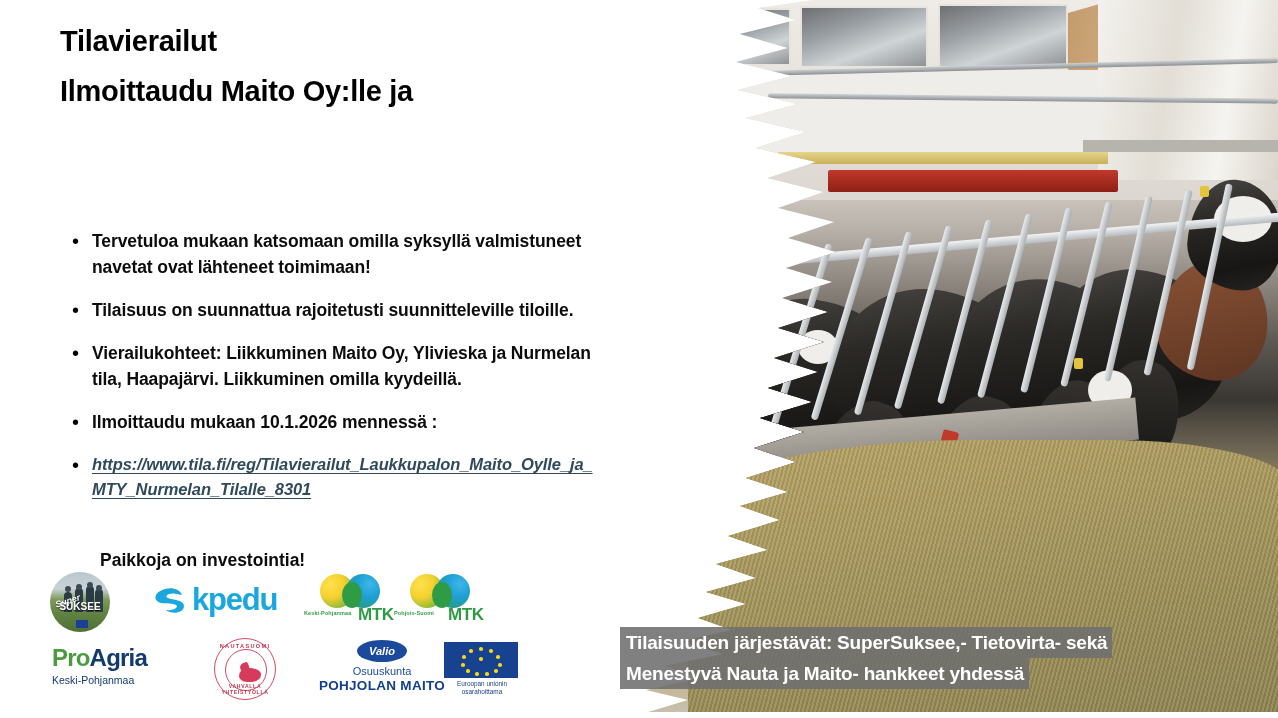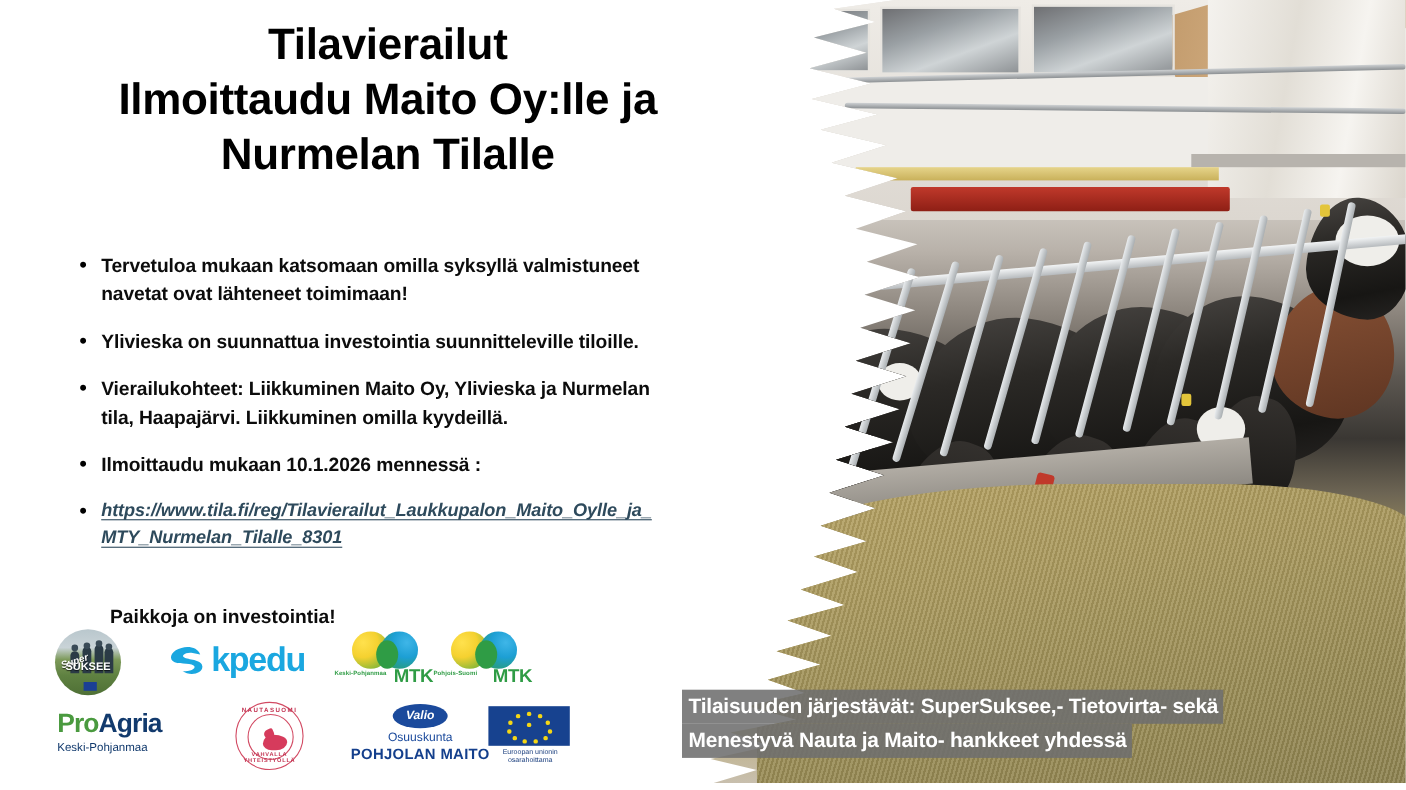--- a/index.html
+++ b/index.html
@@ -159,24 +159,24 @@
     background: linear-gradient(180deg,#b1aca4,#8e8a83);
     transform: rotate(-5deg);
     z-index: 5;
   }
 
   
   #title {
     position: absolute;
     left: 60px; top: 16px;
     width: 585px;
-    text-align: center;
+    text-align: left;
     color: #000;
     font-weight: bold;
-    font-size: 40px;
+    font-size: 29px;
     line-height: 50px;
     letter-spacing: -0.3px;
     z-index: 20;
   }
   #title .tline { display: block; white-space: nowrap; }
 
   #bullets {
     position: absolute;
     left: 68px; top: 228px;
     width: 530px;
@@ -505,31 +505,30 @@
 
       <div class="trough"></div>
       <div class="floor-strip"></div>
       <div class="feed"></div>
     </div>
   </div>
 
   <div id="title">
     <span class="tline">Tilavierailut</span>
     <span class="tline">Ilmoittaudu Maito Oy:lle ja</span>
-    <span class="tline">Nurmelan Tilalle</span>
   </div>
 
   <div id="bullets">
     <div class="bullet-row">
       <div class="bullet-dot">•</div>
       <div class="bullet-text">Tervetuloa mukaan katsomaan omilla syksyllä valmistuneet navetat ovat lähteneet toimimaan!</div>
     </div>
     <div class="bullet-row">
       <div class="bullet-dot">•</div>
-      <div class="bullet-text">Ylivieska on suunnattua investointia suunnitteleville tiloille.</div>
+      <div class="bullet-text">Tilaisuus on suunnattua rajoitetusti suunnitteleville tiloille.</div>
     </div>
     <div class="bullet-row">
       <div class="bullet-dot">•</div>
       <div class="bullet-text">Vierailukohteet: Liikkuminen Maito Oy, Ylivieska ja  Nurmelan tila, Haapajärvi. Liikkuminen omilla kyydeillä.</div>
     </div>
     <div class="bullet-row">
       <div class="bullet-dot">•</div>
       <div class="bullet-text">Ilmoittaudu mukaan 10.1.2026 mennessä :</div>
     </div>
     <div class="bullet-row bullet-link">

